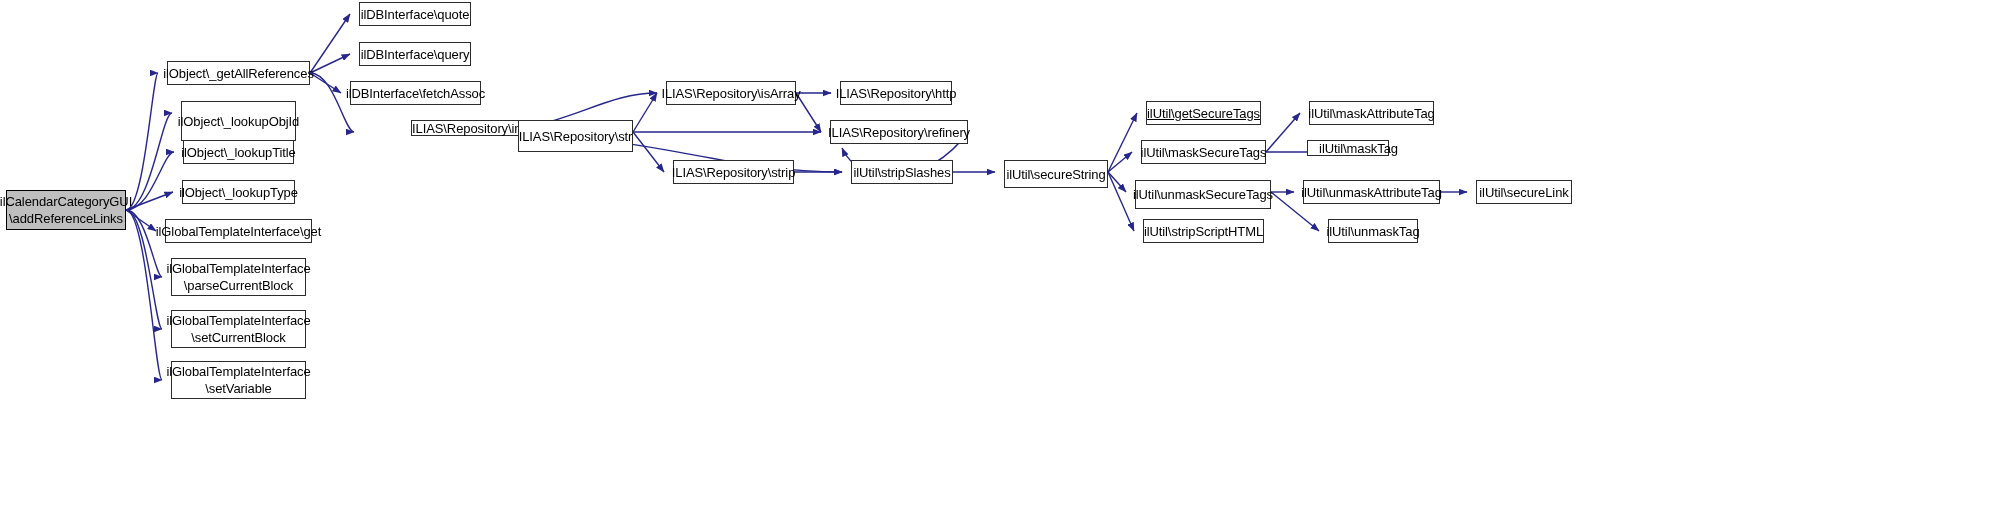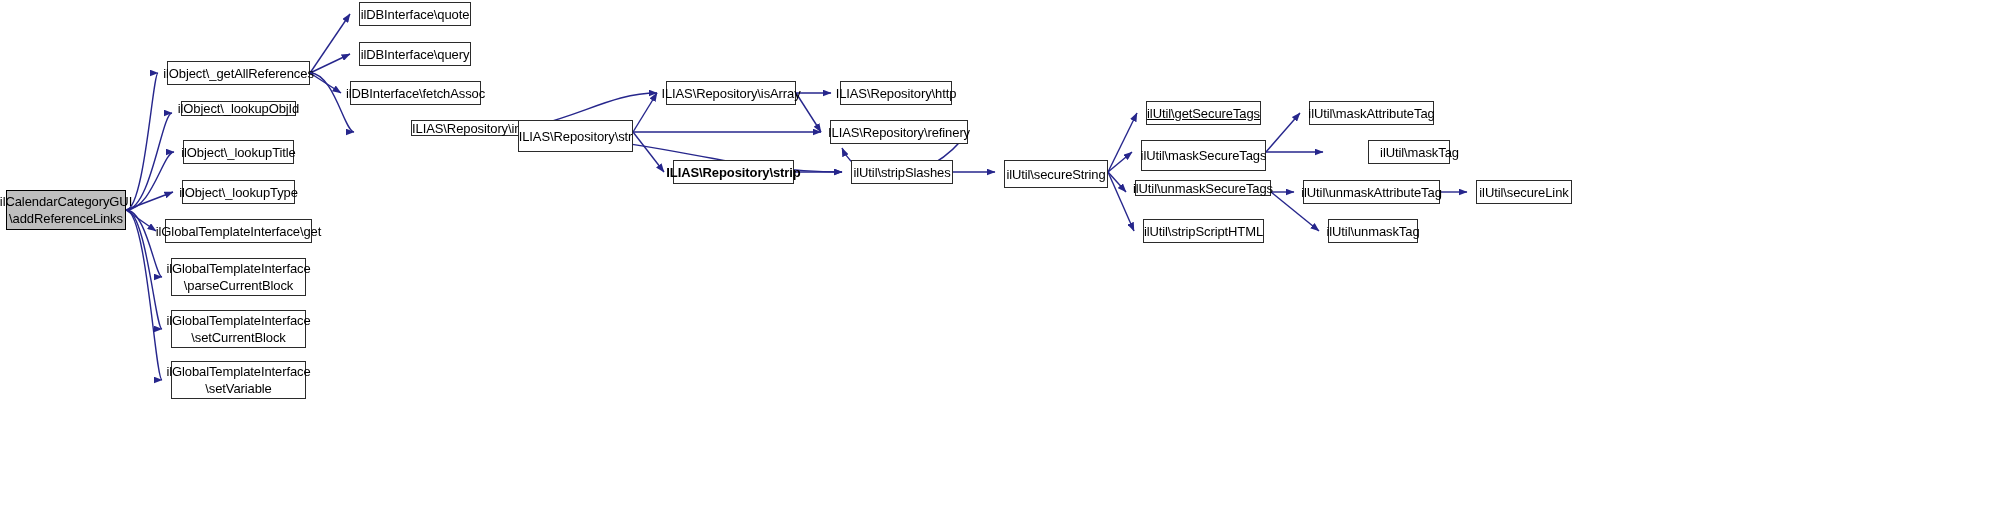--- a/index.html
+++ b/index.html
@@ -86,44 +86,44 @@
         <path d="M 1271 192 L 1294 192" fill="none" stroke="#26268c" stroke-width="1.4" marker-end="url(#arrowhead)"></path>
         <path d="M 1271 192 L 1319 231" fill="none" stroke="#26268c" stroke-width="1.4" marker-end="url(#arrowhead)"></path>
         <path d="M 1440 192 L 1467 192" fill="none" stroke="#26268c" stroke-width="1.4" marker-end="url(#arrowhead)"></path>
         <path d="M 968 132 C 928 187, 860 188, 842 148" fill="none" stroke="#26268c" stroke-width="1.4" marker-end="url(#arrowhead)"></path>
       </g>
   </svg>
   <div id="nodes-group">
       <div class="gnode root" style="left: 6px; top: 190px; width: 120px; height: 40px;">ilCalendarCategoryGUI
 \addReferenceLinks</div>
       <div class="gnode" style="left: 167px; top: 61px; width: 143px; height: 24px;">ilObject\_getAllReferences</div>
-      <div class="gnode" style="left: 181px; top: 101px; width: 115px; height: 15px;">ilObject\_lookupObjId</div>
+      <div class="gnode" style="left: 181px; top: 101px; width: 115px; height: 40px;">ilObject\_lookupObjId</div>
       <div class="gnode" style="left: 183px; top: 140px; width: 111px; height: 24px;">ilObject\_lookupTitle</div>
       <div class="gnode" style="left: 182px; top: 180px; width: 113px; height: 24px;">ilObject\_lookupType</div>
       <div class="gnode" style="left: 165px; top: 219px; width: 147px; height: 24px;">ilGlobalTemplateInterface\get</div>
       <div class="gnode" style="left: 171px; top: 258px; width: 135px; height: 38px;">ilGlobalTemplateInterface
 \parseCurrentBlock</div>
       <div class="gnode" style="left: 171px; top: 310px; width: 135px; height: 38px;">ilGlobalTemplateInterface
 \setCurrentBlock</div>
       <div class="gnode" style="left: 171px; top: 361px; width: 135px; height: 38px;">ilGlobalTemplateInterface
 \setVariable</div>
       <div class="gnode" style="left: 359px; top: 2px; width: 112px; height: 24px;">ilDBInterface\quote</div>
       <div class="gnode" style="left: 359px; top: 42px; width: 112px; height: 24px; text-align: center;">ilDBInterface\query</div>
       <div class="gnode" style="left: 350px; top: 81px; width: 131px; height: 24px;">ilDBInterface\fetchAssoc</div>
       <div class="gnode" style="left: 363px; top: 120px; width: 115px; height: 16px; margin-left: 48px;">ILIAS\Repository\int</div>
       <div class="gnode" style="left: 518px; top: 120px; width: 115px; height: 32px;">ILIAS\Repository\str</div>
       <div class="gnode" style="left: 666px; top: 81px; width: 130px; height: 24px;">ILIAS\Repository\isArray</div>
-      <div class="gnode" style="left: 673px; top: 160px; width: 121px; height: 24px; font-weight: bold;">ILIAS\Repository\strip</div>
+      <div class="gnode" style="left: 673px; top: 160px; width: 121px; height: 24px;">ILIAS\Repository\strip</div>
       <div class="gnode" style="left: 840px; top: 81px; width: 112px; height: 24px;">ILIAS\Repository\http</div>
       <div class="gnode" style="left: 830px; top: 120px; width: 138px; height: 24px;">ILIAS\Repository\refinery</div>
       <div class="gnode" style="left: 851px; top: 160px; width: 102px; height: 24px;">ilUtil\stripSlashes</div>
       <div class="gnode" style="left: 1004px; top: 160px; width: 104px; height: 28px;">ilUtil\secureString</div>
       <div class="gnode" style="left: 1146px; top: 101px; width: 115px; height: 24px; text-decoration: underline;">ilUtil\getSecureTags</div>
-      <div class="gnode" style="left: 1141px; top: 140px; width: 125px; height: 31px;">ilUtil\maskSecureTags</div>
-      <div class="gnode" style="left: 1135px; top: 180px; width: 136px; height: 16px;">ilUtil\unmaskSecureTags</div>
+      <div class="gnode" style="left: 1141px; top: 140px; width: 125px; height: 24px;">ilUtil\maskSecureTags</div>
+      <div class="gnode" style="left: 1135px; top: 180px; width: 136px; height: 29px;">ilUtil\unmaskSecureTags</div>
       <div class="gnode" style="left: 1143px; top: 219px; width: 121px; height: 24px;">ilUtil\stripScriptHTML</div>
       <div class="gnode" style="left: 1309px; top: 101px; width: 125px; height: 24px;">ilUtil\maskAttributeTag</div>
-      <div class="gnode" style="left: 1368px; top: 140px; width: 82px; height: 24px; padding-left: 25px;">ilUtil\maskTag</div>
+      <div class="gnode" style="left: 1307px; top: 140px; width: 82px; height: 16px; padding-left: 25px;">ilUtil\maskTag</div>
       <div class="gnode" style="left: 1303px; top: 180px; width: 137px; height: 24px;">ilUtil\unmaskAttributeTag</div>
       <div class="gnode" style="left: 1328px; top: 219px; width: 90px; height: 24px;">ilUtil\unmaskTag</div>
       <div class="gnode" style="left: 1476px; top: 180px; width: 96px; height: 24px;">ilUtil\secureLink</div>
     </div>
 </div>
 
 </body></html>

